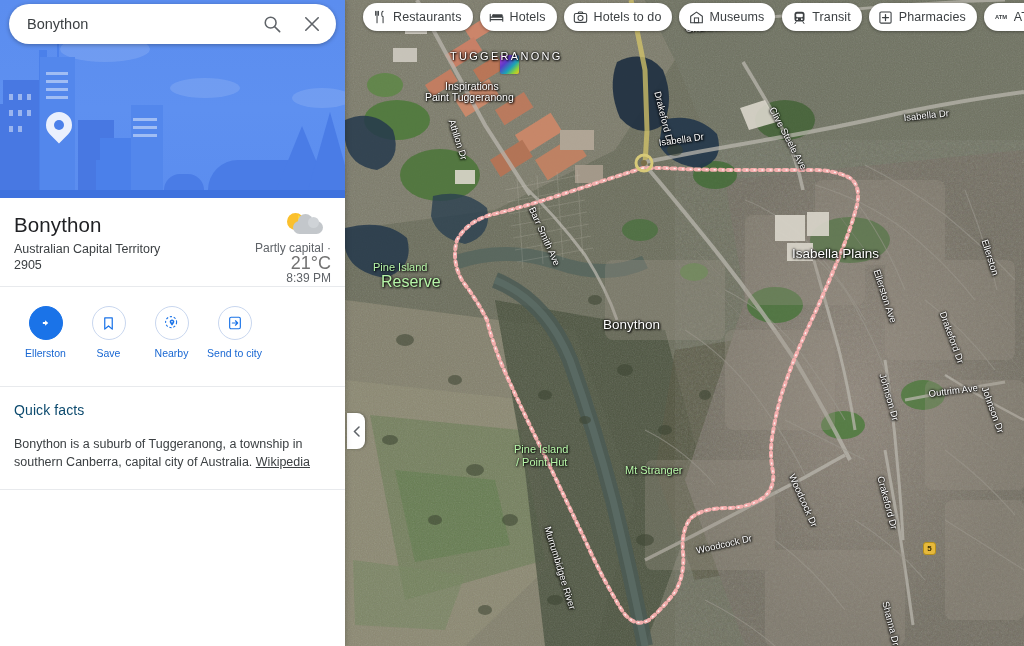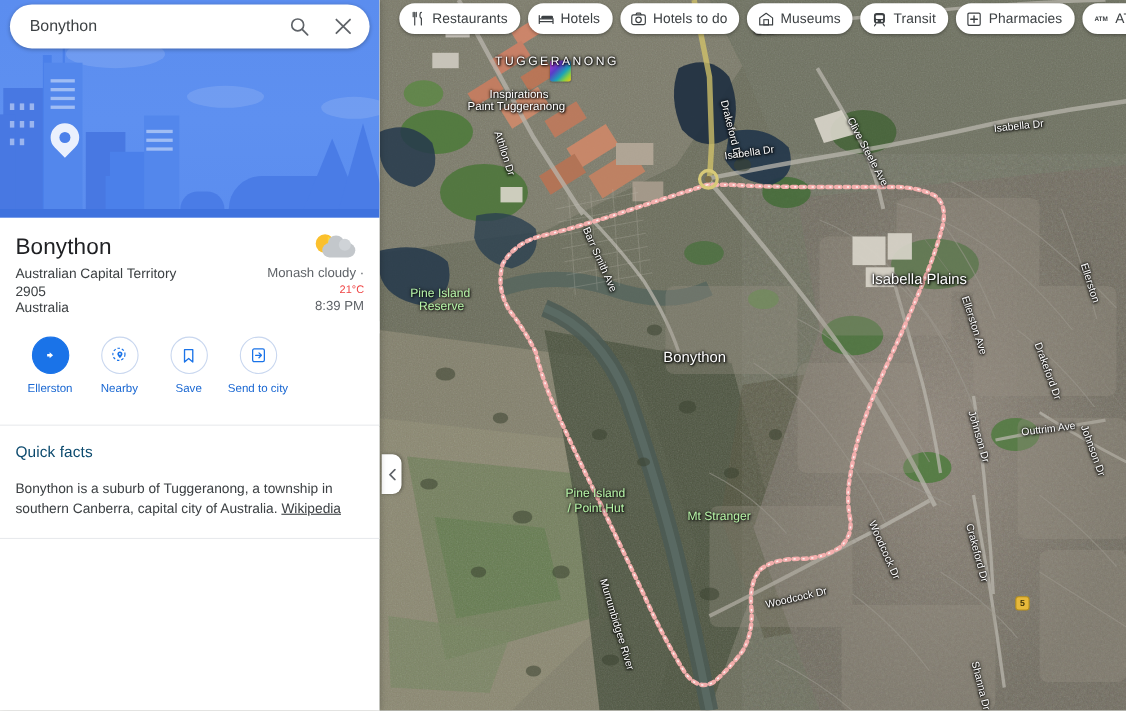--- a/index.html
+++ b/index.html
@@ -142,21 +142,21 @@
   .wx-arrow {
     position: absolute; right: 22px; top: 3px;
     width: 0; height: 0;
     border-top: 7px solid transparent;
     border-bottom: 7px solid transparent;
     border-left: 11px solid #fdd835;
   }
   .weather-text {
     font-size: 12px; color: #5f6368; line-height: 15px;
   }
-  .weather-temp { font-size: 10px; color: #ef4444; }
+  .weather-temp { font-size: 18px; color: #737373; }
 
   
   .actions {
     position: absolute; left: 0; top: 292px;
     width: 345px; height: 95px;
     background: #fff;
     display: flex; justify-content: flex-start;
     padding: 14px 6px 0 14px;
     border-bottom: 1px solid #e8eaed;
   }
@@ -502,21 +502,21 @@
 
     <div class="poi-icon" style="left:155px; top:55px;"></div>
 
     <div class="shield" style="left:578px; top:542px;">5</div>
 
     <div id="map-labels">
         <div class="mlabel city" style="left: 105px; top: 36px; margin-top: 14px;">TUGGERANONG</div>
         <div class="mlabel poi" style="left: 100px; top: 80px;">Inspirations</div>
         <div class="mlabel poi" style="left: 80px; top: 91px;">Paint Tuggeranong</div>
         <div class="mlabel green" style="left: 28px; top: 261px; font-size: 11px;">Pine Island</div>
-        <div class="mlabel green" style="left: 36px; top: 273px; font-size: 11px;">Reserve</div>
+        <div class="mlabel green" style="left: 36px; top: 273px; font-size: 16px;">Reserve</div>
         <div class="mlabel green" style="left: 169px; top: 443px; font-size: 11px;">Pine Island</div>
         <div class="mlabel green" style="left: 171px; top: 456px; font-size: 11px;">/ Point Hut</div>
         <div class="mlabel green" style="left: 280px; top: 464px; font-size: 11px;">Mt Stranger</div>
         <div class="mlabel suburb" style="left: 258px; top: 317px;">Bonython</div>
         <div class="mlabel suburb" style="left: 447px; top: 246px;">Isabella Plains</div>
         <div class="mlabel street" style="left: 112px; top: 118px; transform: rotate(72deg); transform-origin: left top;">Athllon Dr</div>
         <div class="mlabel street" style="left: 192px; top: 205px; transform: rotate(66deg); transform-origin: left top;">Barr Smith Ave</div>
         <div class="mlabel street" style="left: 603px; top: 310px; transform: rotate(70deg); transform-origin: left top;">Drakeford Dr</div>
         <div class="mlabel street" style="left: 318px; top: 90px; transform: rotate(76deg); transform-origin: left top;">Drakeford Dr</div>
         <div class="mlabel street" style="left: 313px; top: 137px; transform: rotate(-8deg); transform-origin: left top;">Isabella Dr</div>
@@ -672,66 +672,65 @@
         </svg>
       </div>
     </div>
 
     <div class="info-card">
       <div class="info-left">
         <div class="place-title">Bonython</div>
         <div class="place-addr">
           <div>Australian Capital Territory</div>
           <div>2905</div>
-          <div>Australia</div>
         </div>
       </div>
       <div class="weather">
         <div class="weather-icon">
           <div class="wx-sun"></div>
           <div class="wx-arrow"></div>
           <div class="wx-cloud"></div>
         </div>
-        <div class="weather-text">Monash cloudy ·</div>
+        <div class="weather-text">Partly capital ·</div>
         <div class="weather-text weather-temp">21°C</div>
         <div class="weather-text">8:39 PM</div>
       </div>
     </div>
 
     <div class="actions">
 
       <div class="action">
         <div class="action-circle filled">
           <svg width="18" height="18" viewBox="0 0 20 20">
             <rect x="3.2" y="3.2" width="13.6" height="13.6" rx="2" transform="rotate(45 10 10)" fill="#fff" opacity="0"></rect>
             <path d="M10 2 L18 10 L10 18 L2 10 Z" fill="#fff" opacity="0"></path>
             <path d="M9 7 L12.5 10 L9 13 L9 11.2 L6.5 11.2 L6.5 8.8 L9 8.8 Z" fill="#fff"></path>
           </svg>
         </div>
         <div class="action-label">Ellerston</div>
       </div>
 
       <div class="action">
         <div class="action-circle">
+          <svg width="15" height="15" viewBox="0 0 16 16">
+            <path d="M4 2 L12 2 L12 14 L8 10.6 L4 14 Z" fill="none" stroke="#1a73e8" stroke-width="1.3" stroke-linejoin="round"></path>
+          </svg>
+        </div>
+        <div class="action-label">Save</div>
+      </div>
+
+      <div class="action">
+        <div class="action-circle">
           <svg width="16" height="16" viewBox="0 0 18 18">
             <circle cx="8" cy="8" r="6.2" fill="none" stroke="#1a73e8" stroke-width="1.2" stroke-dasharray="2.5 2"></circle>
             <path d="M9 5.2 C10.5 5.2 11.6 6.3 11.6 7.7 C11.6 9.4 9 12 9 12 C9 12 6.4 9.4 6.4 7.7 C6.4 6.3 7.5 5.2 9 5.2 Z" fill="#1a73e8"></path>
             <circle cx="9" cy="7.6" r="0.9" fill="#fff"></circle>
           </svg>
         </div>
         <div class="action-label">Nearby</div>
-      </div>
-
-      <div class="action">
-        <div class="action-circle">
-          <svg width="15" height="15" viewBox="0 0 16 16">
-            <path d="M4 2 L12 2 L12 14 L8 10.6 L4 14 Z" fill="none" stroke="#1a73e8" stroke-width="1.3" stroke-linejoin="round"></path>
-          </svg>
-        </div>
-        <div class="action-label">Save</div>
       </div>
 
       <div class="action">
         <div class="action-circle">
           <svg width="16" height="16" viewBox="0 0 18 18">
             <rect x="3" y="2.5" width="12" height="13" rx="1.6" fill="none" stroke="#1a73e8" stroke-width="1.3"></rect>
             <path d="M6 9 L12 9 M9.5 6.5 L12 9 L9.5 11.5" stroke="#1a73e8" stroke-width="1.3" fill="none" stroke-linecap="round" stroke-linejoin="round"></path>
           </svg>
         </div>
         <div class="action-label">Send to city</div>

